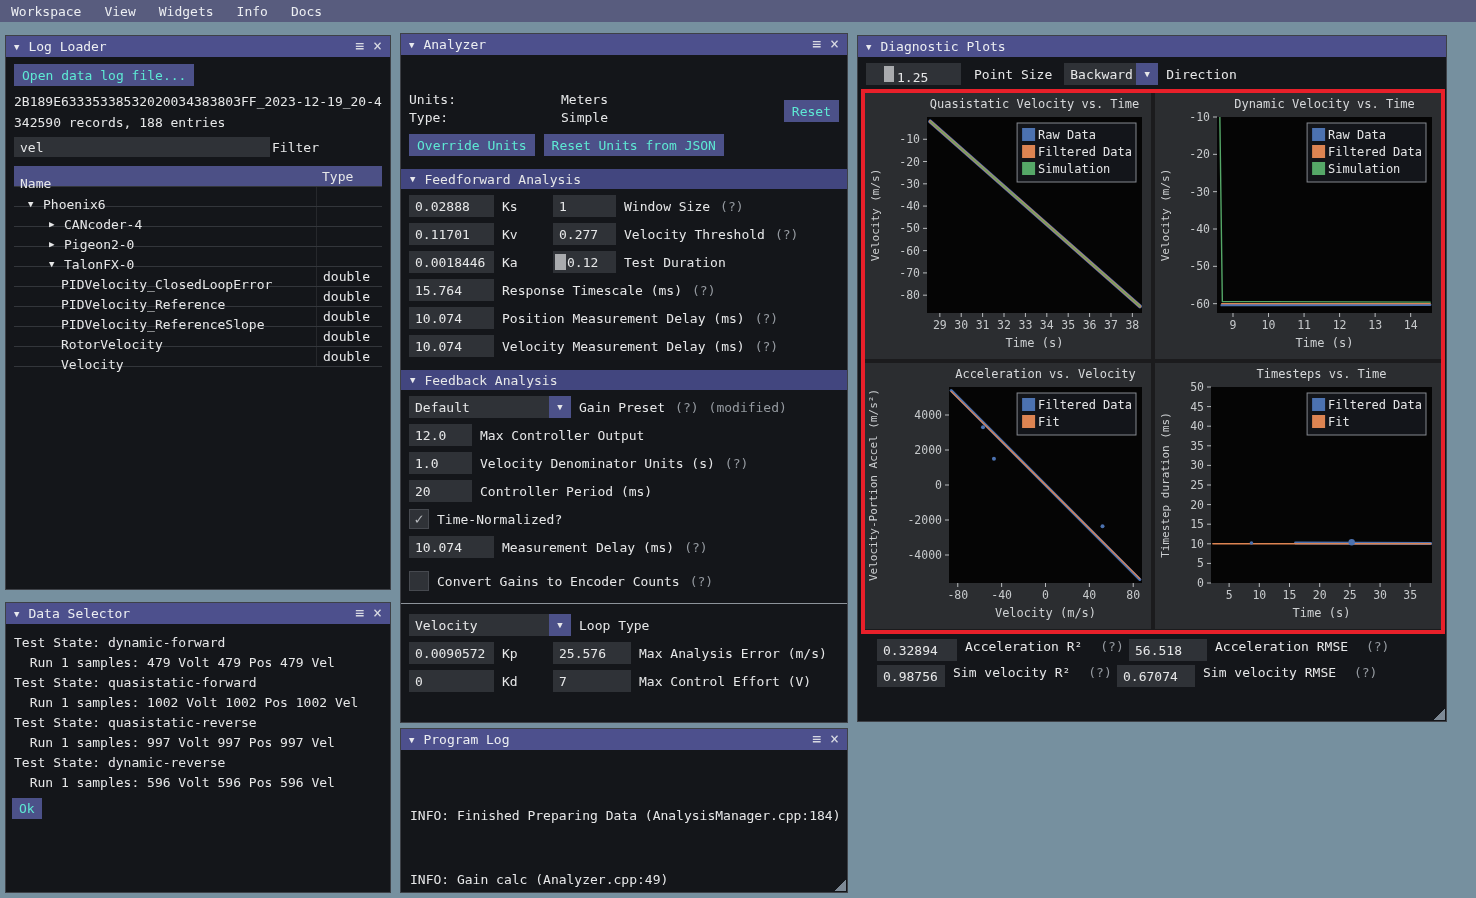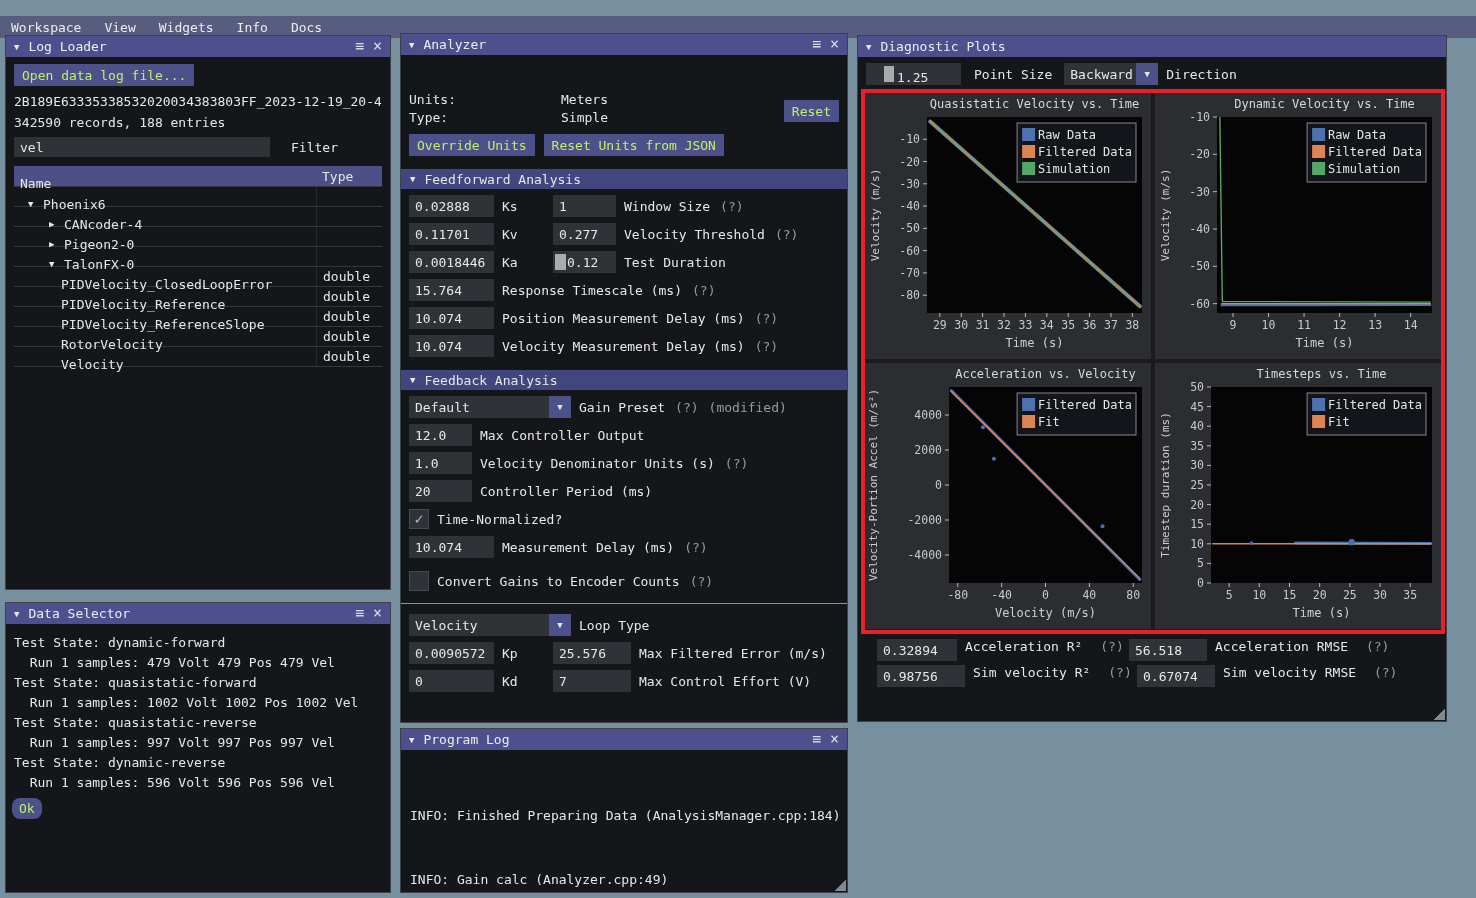--- a/index.html
+++ b/index.html
@@ -4,21 +4,21 @@
 <style>
   * { margin:0; padding:0; box-sizing:border-box; }
   html,body { background:#5a6e7c; }
   .desktop {
     position:relative; width:1476px; height:898px; overflow:hidden;
     background:#76909f; font-family:"DejaVu Sans Mono", monospace;
     font-size:13px; color:#e6e7e8; cursor:default;
   }
   
   .menubar {
-    position:absolute; top:16px; left:0; right:0; height:22px;
+    position:absolute; top:0; left:0; right:0; height:22px;
     background:#585c7e; display:flex; align-items:center;
     padding-left:11px; gap:23px;
   }
   .menu-item { color:#eceef2; }
   
   .panel {
     position:absolute; background:#14161a; border:1px solid #3e4147;
     overflow:hidden;
   }
   .titlebar {
@@ -29,49 +29,49 @@
   .tb-spacer { flex:1; }
   .tb-menu { font-size:15px; line-height:15px; color:#d7d9e2; }
   .tb-close { font-size:15px; line-height:15px; color:#d7d9e2; }
   .grip {
     position:absolute; right:1px; bottom:1px; width:13px; height:13px;
     background:linear-gradient(135deg, transparent 55%, #7d8younger 0);
     background:linear-gradient(135deg, transparent 55%, #7d8995 55%);
   }
   .btn {
     display:inline-flex; align-items:center; background:#4c5189;
-    color:#bef264; padding:0 8px; height:22px; white-space:nowrap;
+    color:#5eead4; padding:0 8px; height:22px; white-space:nowrap;
   }
   .field {
     background:#2f3237; height:22px; display:flex; align-items:center;
     padding:0 6px; white-space:nowrap; overflow:hidden;
   }
   input.field { border:none; outline:none; color:#e6e7e8; font:inherit; }
   .lab { margin-left:8px; white-space:nowrap; }
   
   #log-loader { left:5px; top:35px; width:386px; height:555px; }
   .ll-body { padding:7px 8px 0; }
   .ll-file { margin-top:8px; white-space:nowrap; overflow:hidden; }
   .ll-records { margin-top:6px; }
-  .ll-filter { margin-top:7px; display:flex; align-items:center; gap:21px; }
+  .ll-filter { margin-top:7px; display:flex; align-items:center; gap:2px; }
   .ll-filter input { width:256px; height:20px; }
   .tbl { margin-top:9px; border-bottom:1px solid #33363b; }
   .tbl-head { display:flex; background:#4c5086; height:20px; align-items:center; }
   .tbl .c1 { flex:1; display:flex; align-items:center; min-width:0;margin-top:15px; }
   .tbl .c2 { width:66px; padding-left:6px; flex:none; }
   .tbl-head .c1 { padding-left:6px; }
   .tbl-row { display:flex; height:20px; align-items:center; border-top:1px solid #33363b; }
   .tbl-row .c2 { border-left:1px solid #26282c; height:100%; display:flex; align-items:center; }
   .tree-arrow { width:15px; font-size:9px; flex:none; }
   .tree-arrow:empty { display:none; }
   
   #data-selector { left:5px; top:602px; width:386px; height:291px; }
   .ds-body { padding:9px 8px 0; }
   .ds-line { white-space:pre; line-height:20px; }
-  .ds-ok { margin-top:5px; margin-left:6px; padding:0 7px; height:21px;border-radius:8px; }
+  .ds-ok { margin-top:5px; margin-left:6px; padding:0 7px; height:21px; }
   
   #analyzer { left:400px; top:33px; width:448px; height:690px; }
   .an-body { position:relative; height:calc(100% - 21px); }
   .an-reset { position:absolute; top:8px; right:8px; }
   .an-units { margin:37px 8px 0; display:grid; grid-template-columns:152px auto; row-gap:3px; }
   .an-btnrow { margin:9px 8px 0; display:flex; gap:9px; }
   .section {
     margin-top:13px; height:20px; background:#42467f; display:flex;
     align-items:center; gap:9px; padding:0 9px;
   }
@@ -355,21 +355,21 @@
       <div class="separator"></div>
       <div class="frow" style="margin-top:10px;">
         <div class="dd-text">Velocity</div>
         <div class="dd-btn">▼</div>
         <span class="lab">Loop Type</span>
       </div>
       <div class="frow">
         <div class="field w85">0.0090572</div>
         <span class="lab1">Kp</span>
         <div class="field w78">25.576</div>
-        <span class="lab">Max Filtered Error (m/s)</span>
+        <span class="lab">Max Analysis Error (m/s)</span>
       </div>
       <div class="frow">
         <div class="field w85">0</div>
         <span class="lab1">Kd</span>
         <div class="field w78">7</div>
         <span class="lab">Max Control Effort (V)</span>
       </div>
     </div>
   </div>
 
@@ -635,21 +635,21 @@
         <span>Acceleration R²</span>
         <span class="stat-help">(?)</span>
       </div>
       <div class="field" style="width:78px;">56.518</div>
       <div class="stat-lab-wrap">
         <span>Acceleration RMSE</span>
         <span class="stat-help">(?)</span>
       </div>
     </div>
     <div class="stat-row" style="top:629px;">
-      <div class="field" style="width:88px;">0.98756</div>
+      <div class="field" style="width:68px;">0.98756</div>
       <div class="stat-lab-wrap">
         <span>Sim velocity R²</span>
         <span class="stat-help">(?)</span>
       </div>
       <div class="field" style="width:78px;">0.67074</div>
       <div class="stat-lab-wrap">
         <span>Sim velocity RMSE</span>
         <span class="stat-help">(?)</span>
       </div>
     </div>

